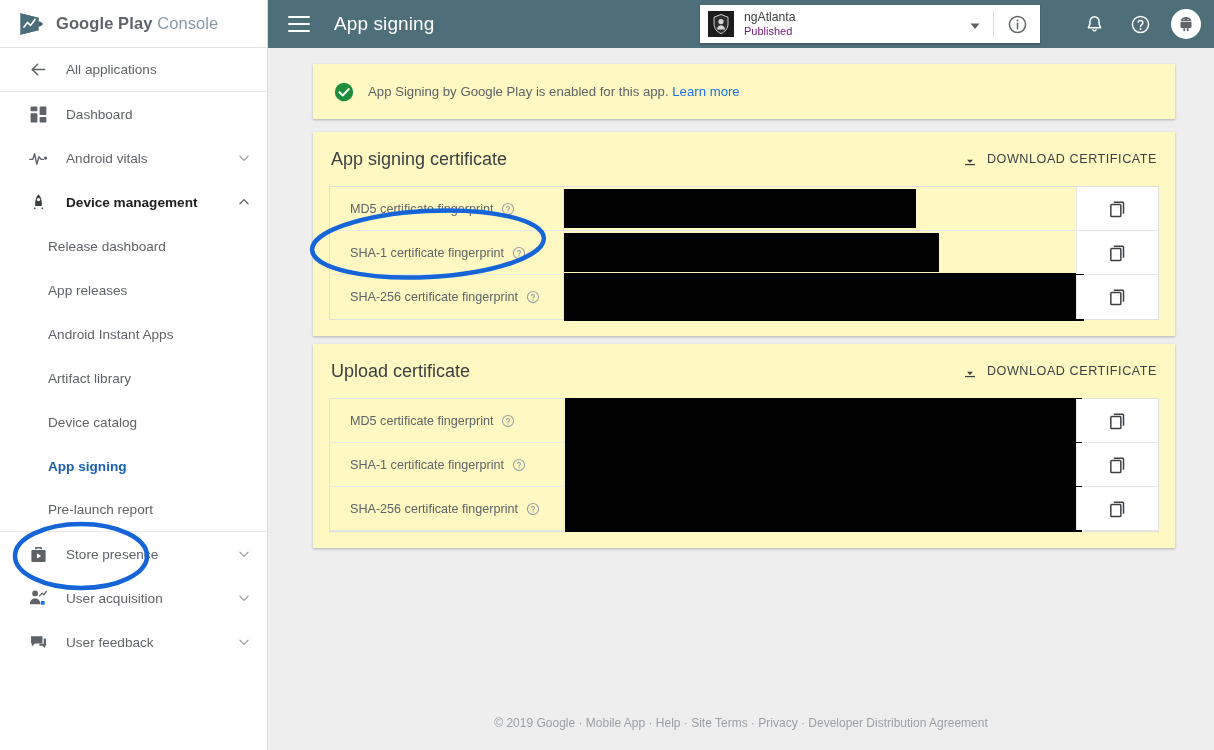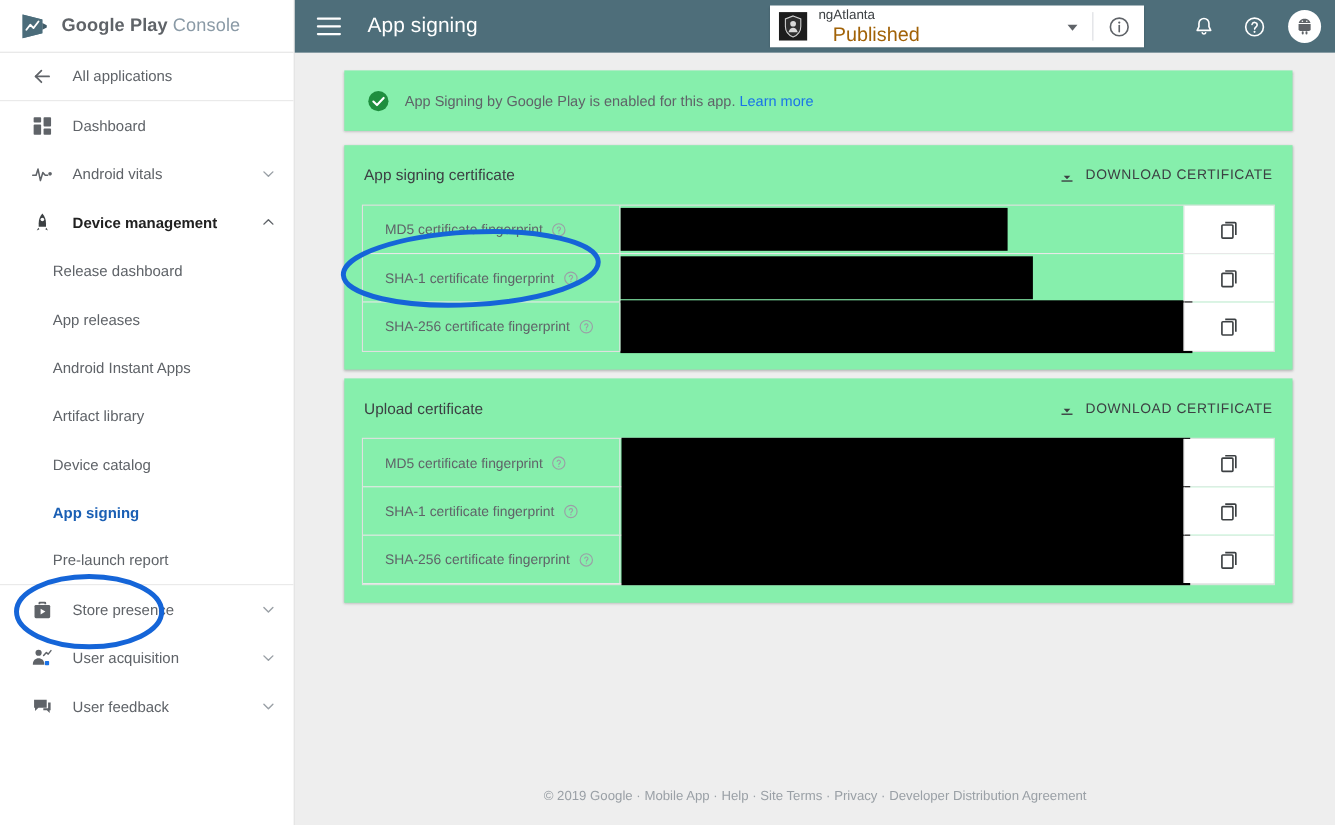--- a/index.html
+++ b/index.html
@@ -72,60 +72,60 @@
     position: absolute; left: 432px; top: 5px;
     width: 340px; height: 38px;
     background: #ffffff;
     display: flex; align-items: center;
     box-shadow: 0 1px 2px rgba(0,0,0,.25);
     cursor: pointer;
   }
   .app-icon { width: 26px; height: 26px; margin-left: 8px; margin-right: 10px; flex: none; }
   .app-meta { display: flex; flex-direction: column; justify-content: center; line-height: 1.18; }
   .app-name { font-size: 12.2px; color: #3c4043; }
-  .app-status { font-size: 18px; color: #a16207; margin-left: 13px; }
+  .app-status { font-size: 11px; color: #701a75; }
   .app-caret { margin-left: auto; margin-right: 12px; width: 12px; height: 12px; color: #5f6368; }
   .sel-divider { width: 1px; height: 26px; background: #dadce0; flex: none; }
   .info-btn { width: 46px; height: 38px; display: flex; align-items: center; justify-content: center; cursor: pointer; }
 
   .top-icon { width: 40px; height: 40px; display: flex; align-items: center;
               justify-content: center; cursor: pointer; flex: none; }
   .avatar-btn {
     width: 30px; height: 30px; border-radius: 50%;
     background: #ffffff; display: flex; align-items: center; justify-content: center;
     cursor: pointer; flex: none;
   }
 
   
   .main {
     position: absolute; left: 268px; top: 48px;
     width: 946px; height: 702px;
     background: #eeeeee;
     overflow: hidden;
   }
   .card {
-    background: #86efac;
+    background: #fef9c3;
     box-shadow: 0 1px 2px rgba(0,0,0,.16), 0 1px 3px rgba(0,0,0,.10);
   }
   .banner {
     position: absolute; left: 45px; top: 16px;
     width: 862px; height: 55px;
     display: flex; align-items: center;
     padding-left: 20px;
   }
   .check-ico { width: 22px; height: 22px; flex: none; margin-right: 13px; }
   .banner-text { font-size: 13.2px; color: #5f6368; }
   .banner-text a { color: #1a73e8; text-decoration: none; }
 
   .cert-card { position: absolute; left: 45px; width: 862px; }
   .card-head {
     height: 54px; display: flex; align-items: center;
     padding: 0 18px 0 18px;
   }
-  .card-title { font-size: 14px; color: #3c4043; }
+  .card-title { font-size: 18px; color: #3c4043; }
   .dl-btn {
     margin-left: auto; display: flex; align-items: center; cursor: pointer;
   }
   .dl-ico { width: 16px; height: 16px; margin-right: 9px; flex: none; }
   .dl-label { font-size: 12.6px; color: #3c4043; letter-spacing: .55px; }
 
   .table { margin: 0 16px 16px 16px; border: 1px solid #e0e0e0; }
   .trow { display: flex; align-items: stretch; height: 44px; border-bottom: 1px solid #e8e8e8; }
   .trow:last-child { border-bottom: none; }
   .tcell-label {

